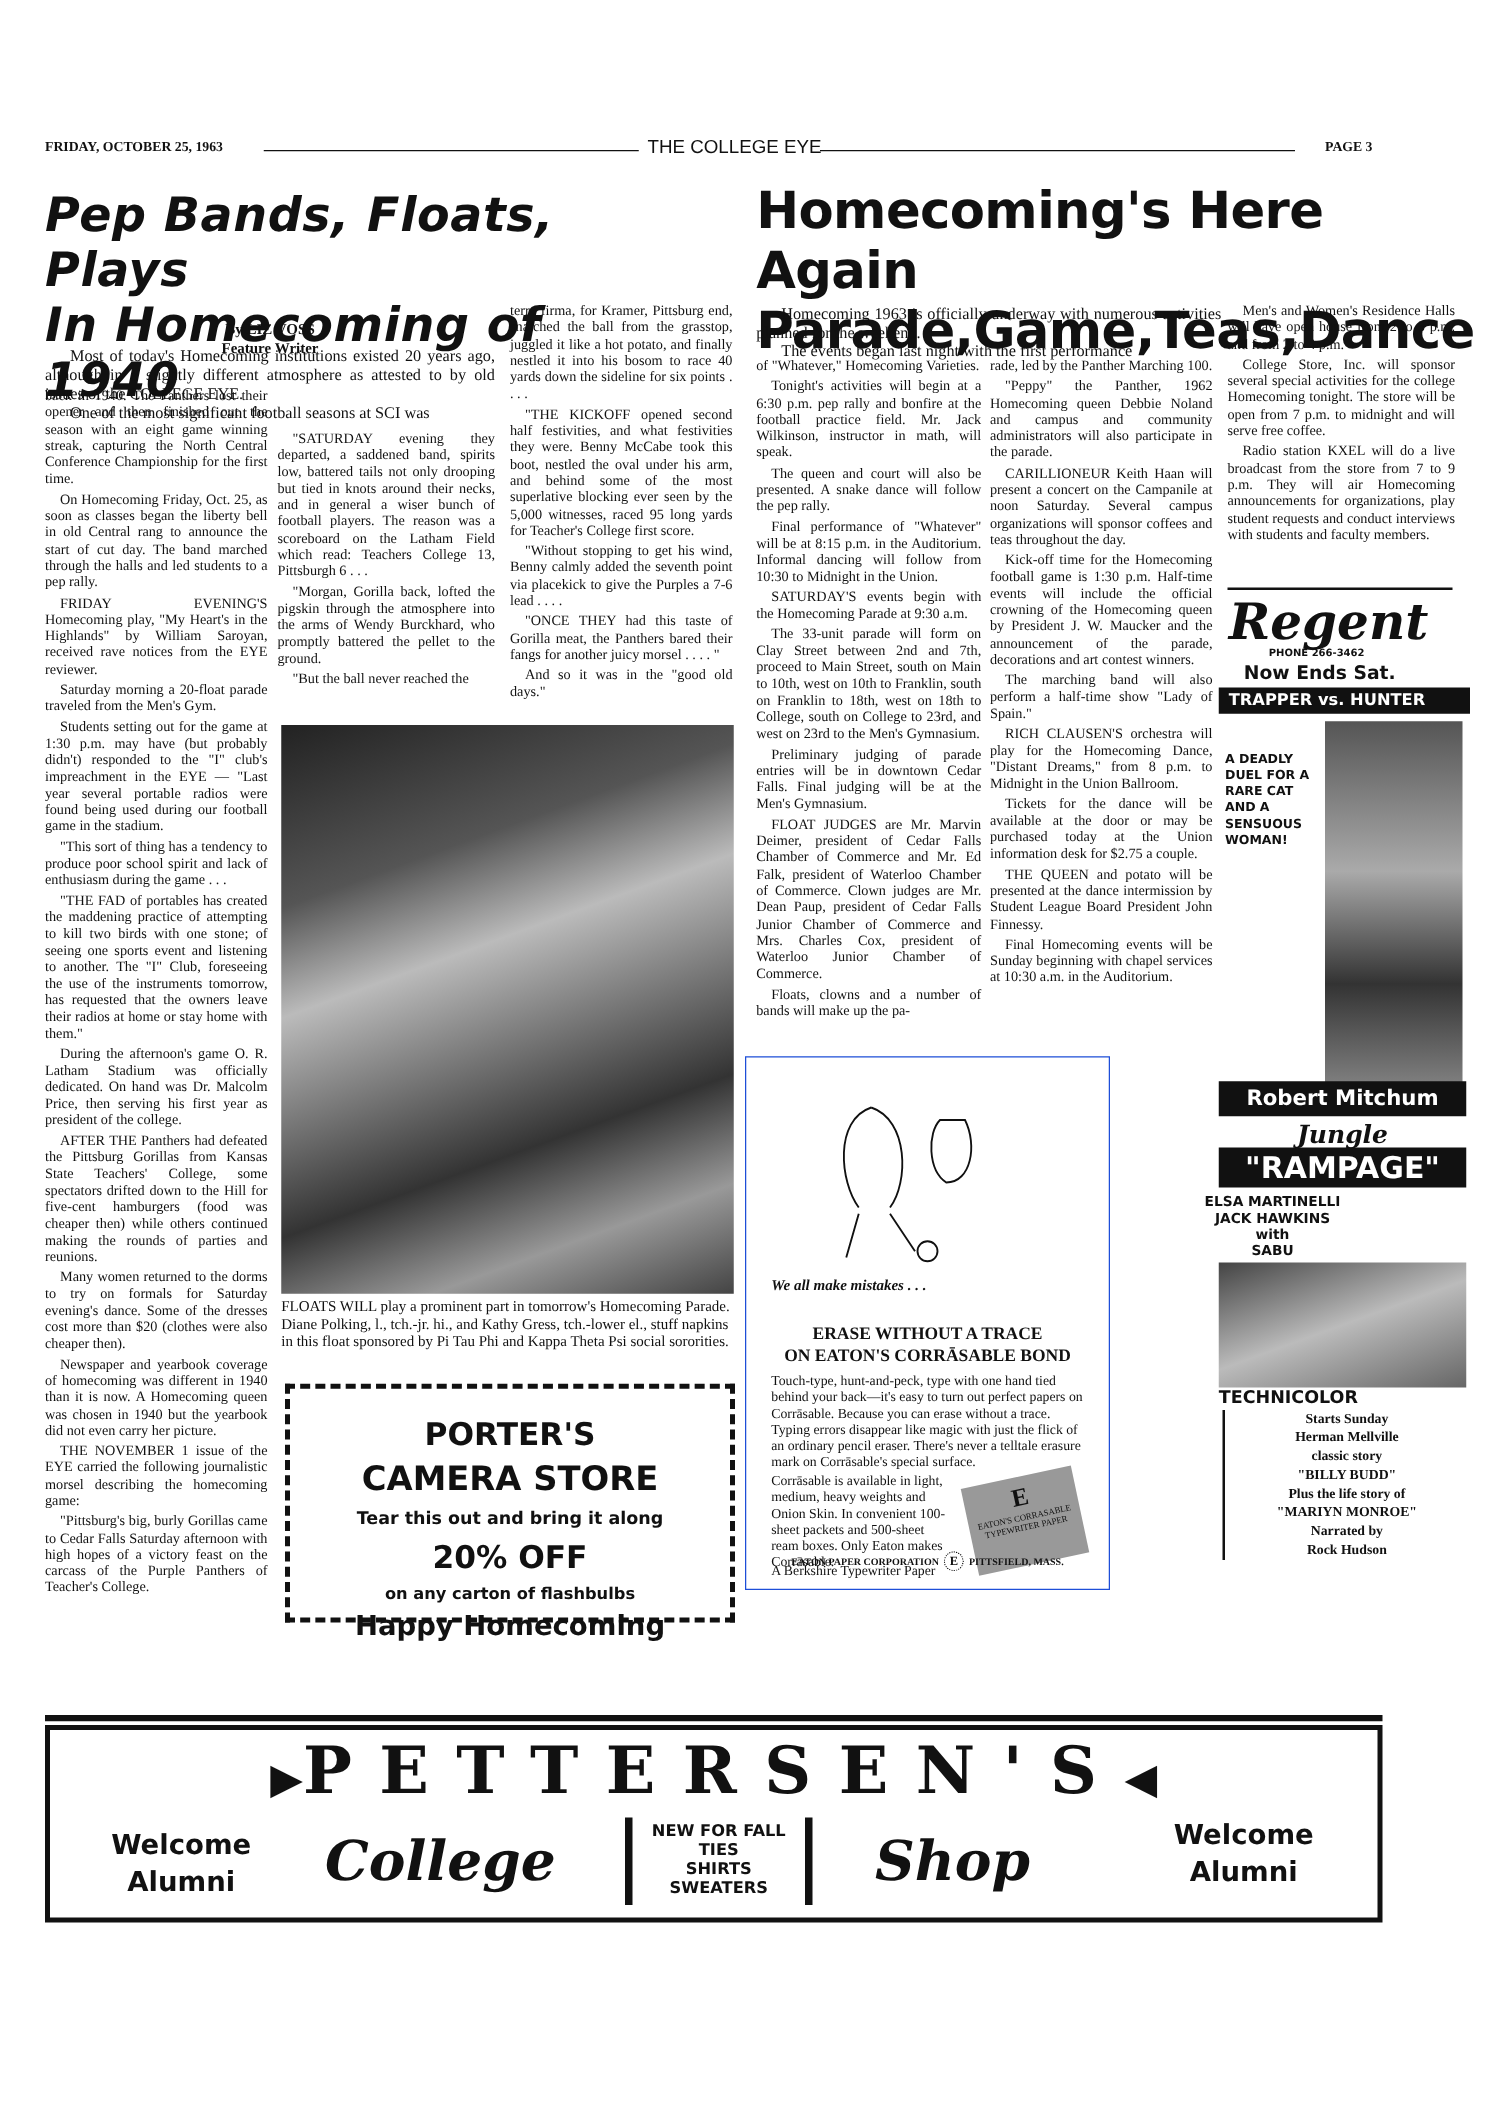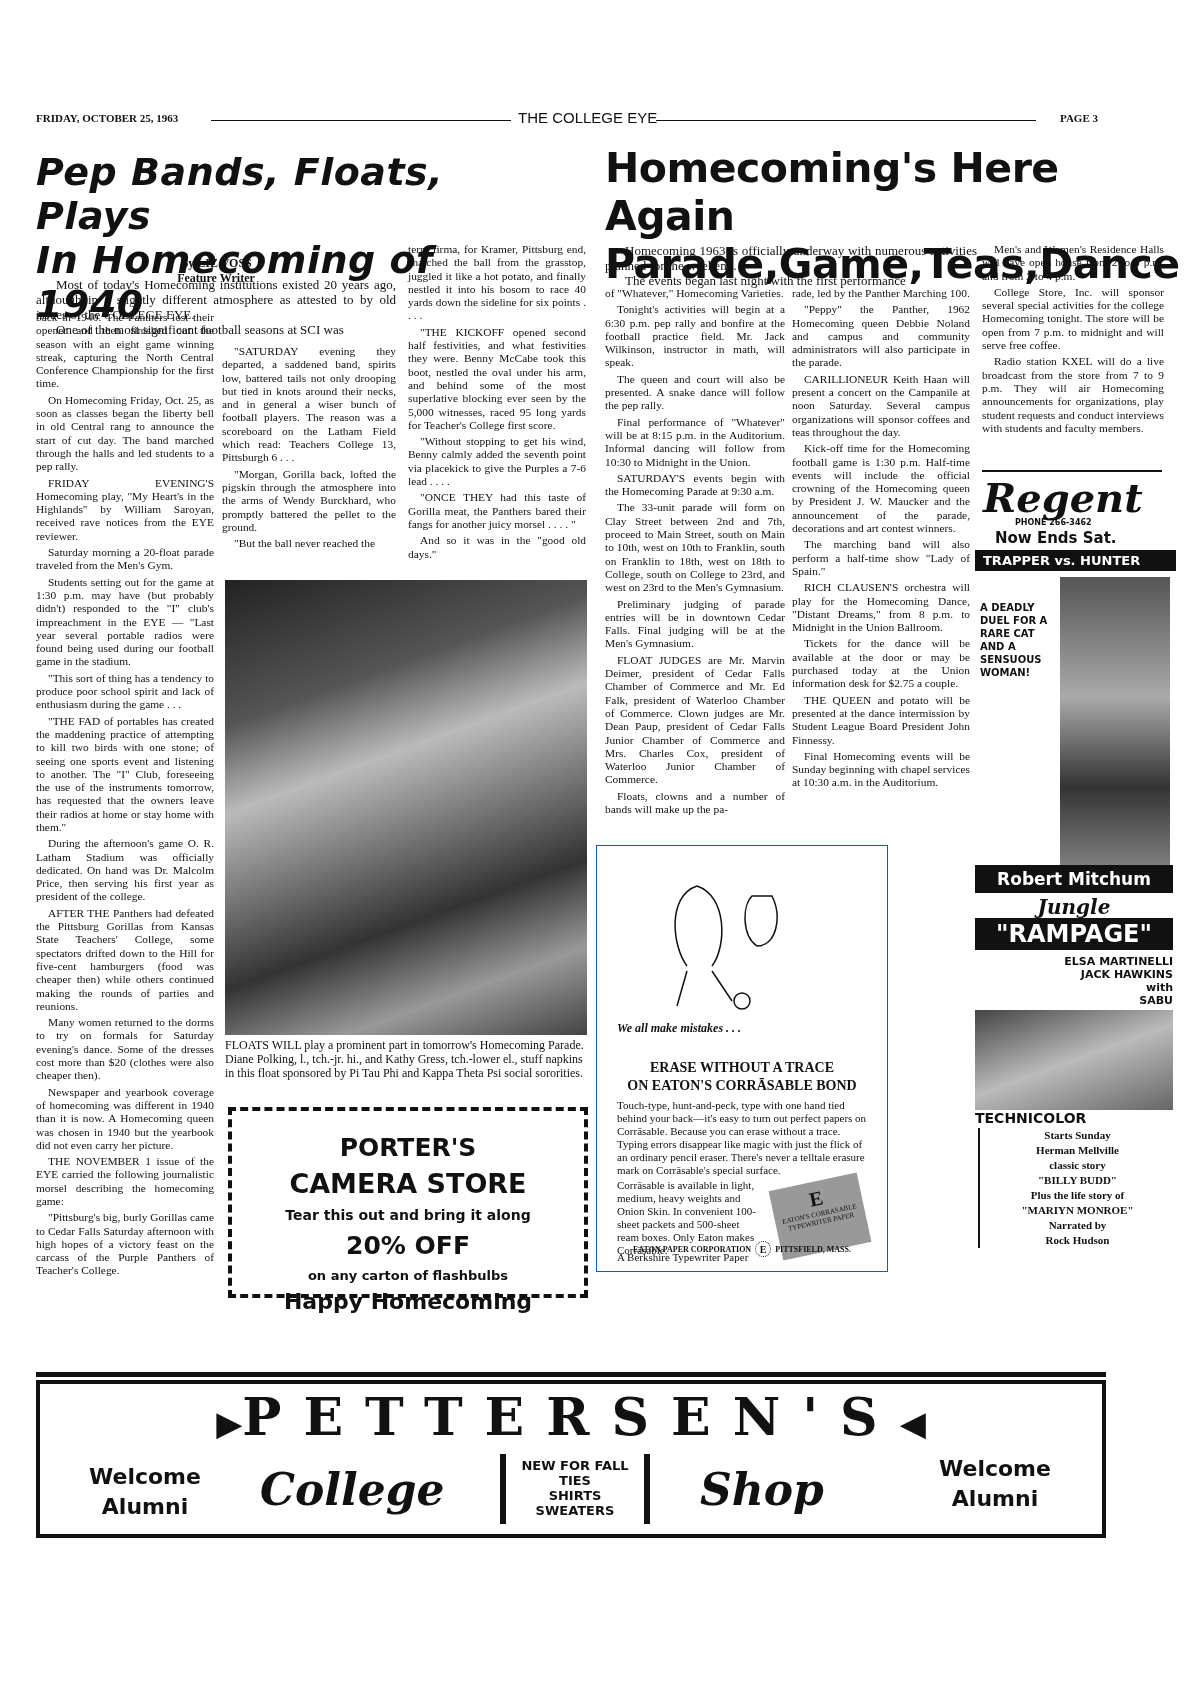--- a/index.html
+++ b/index.html
@@ -166,21 +166,21 @@
   <div style="font-size:15px;font-weight:bold;margin-left:20px;margin-top:2px;">Now Ends Sat.</div>
   <div style="background:#111;color:#fff;font-size:13px;font-weight:bold;padding:3px 8px;margin-top:3px;width:185px;">TRAPPER vs. HUNTER</div>
   <div style="display:flex;margin-top:6px;">
     <div style="width:80px;font-size:10px;font-weight:bold;line-height:13px;margin-left:5px;margin-top:24px;">A DEADLY DUEL FOR A RARE CAT AND A SENSUOUS WOMAN!</div>
     <div style="width:110px;height:300px;background:linear-gradient(180deg,#555,#aaa 40%,#333 70%,#888);"></div>
   </div>
 </div>
 <div class="abs" style="top:865px;left:975px;width:198px;background:#111;color:#fff;font-family:'DejaVu Sans',sans-serif;font-weight:bold;font-size:17px;text-align:center;padding:4px 0;">Robert Mitchum</div>
 <div class="abs" style="top:895px;left:975px;width:198px;text-align:center;font-family:'DejaVu Serif',serif;font-style:italic;font-weight:bold;font-size:20px;">Jungle</div>
 <div class="abs" style="top:918px;left:975px;width:198px;background:#111;color:#fff;text-align:center;font-family:'DejaVu Sans',sans-serif;font-weight:bold;font-size:24px;padding:2px 0;">"RAMPAGE"</div>
-<div class="abs" style="top:955px;left:975px;width:198px;text-align:right;font-family:'DejaVu Sans',sans-serif;font-weight:bold;font-size:11px;line-height:13px;">
+<div class="abs" style="top:955px;left:919px;width:198px;text-align:center;font-family:'DejaVu Sans',sans-serif;font-weight:bold;font-size:11px;line-height:13px;">
   <div>ELSA MARTINELLI</div>
   <div>JACK HAWKINS</div>
   <div>with</div>
   <div>SABU</div>
 </div>
 <div class="abs" style="top:1010px;left:975px;width:198px;height:100px;background:linear-gradient(160deg,#444,#bbb 50%,#666);"></div>
 <div class="abs" style="top:1110px;left:975px;width:198px;font-family:'DejaVu Sans',sans-serif;font-weight:bold;font-size:14px;">TECHNICOLOR</div>
 <div class="abs" style="top:1128px;left:978px;width:195px;text-align:center;font-family:'Liberation Serif',serif;font-weight:bold;font-size:11px;line-height:15px;border-left:2px solid #111;">
   <div>Starts Sunday</div>
   <div>Herman Mellville</div>

